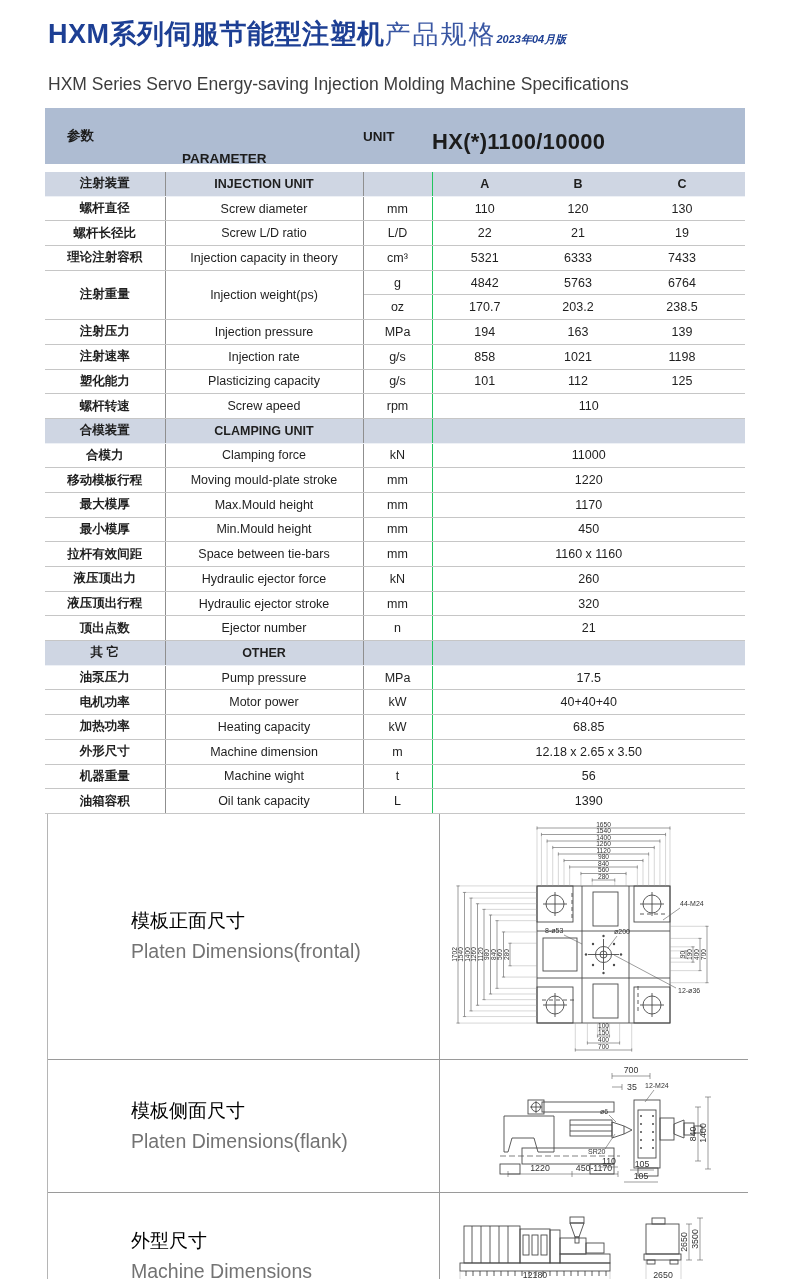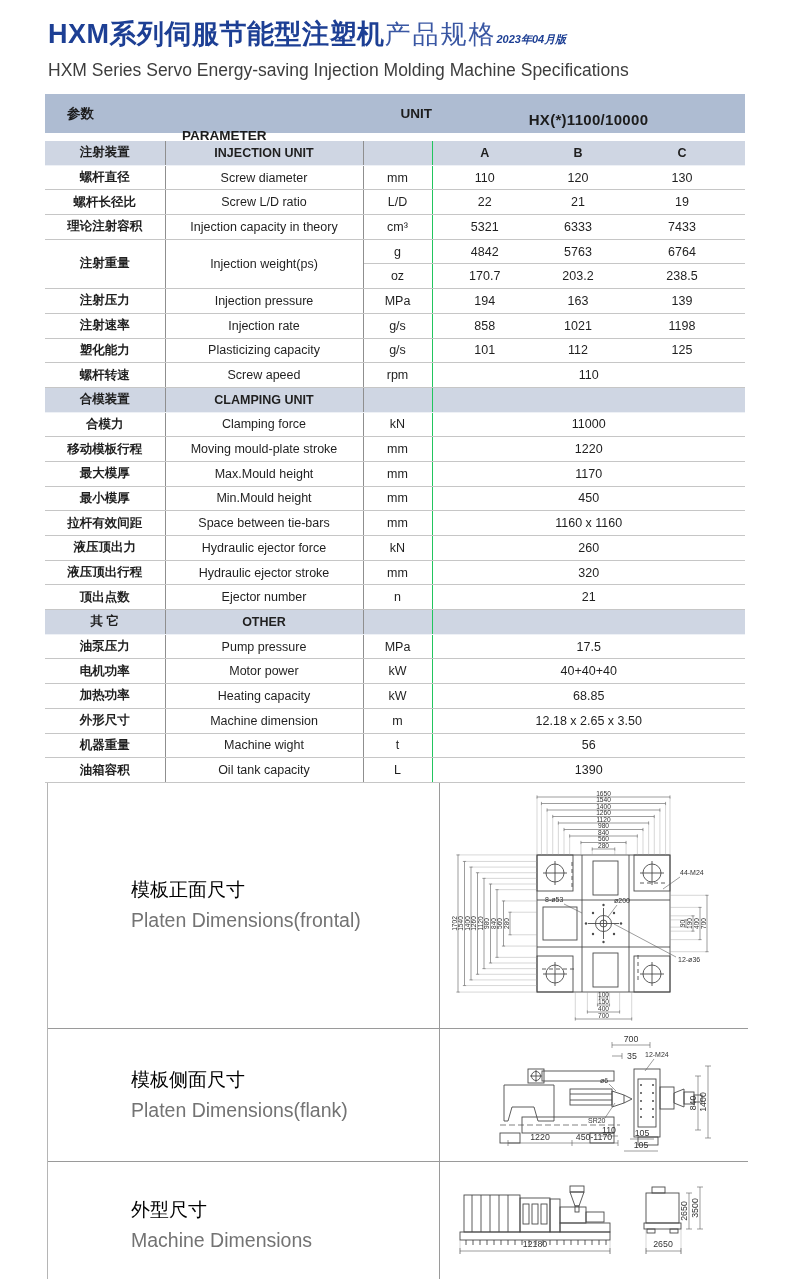--- a/index.html
+++ b/index.html
@@ -4,28 +4,28 @@
 <style>
   html,body{margin:0;padding:0;background:#ffffff;}
   .page{position:relative;width:790px;height:1279px;background:#ffffff;overflow:hidden;
         font-family:"Liberation Sans", sans-serif;color:#222;}
   
   .hdr{padding:16px 0 0 48px;}
   .title-line{line-height:36px;white-space:nowrap;}
   .t-bold{font-size:27px;font-weight:bold;color:#1d3f94;letter-spacing:.5px;}
   .t-light{font-size:26px;font-weight:400;color:#3a57a3;letter-spacing:2px;}
   .t-ver{font-size:11px;font-weight:bold;color:#1d3f94;font-style:italic;}
-  .subtitle{font-size:17.5px;color:#3d3d3d;margin-top:3px;}
+  .subtitle{font-size:17.5px;color:#3d3d3d;margin-top:17px;}
   
   .tbl-wrap{margin:13px 0 0 45px;width:700px;}
-  .thead{display:flex;align-items:center;height:39px;background:#aebcd2;color:#1c1c1c;font-weight:bold;}
+  .thead{display:flex;align-items:center;height:56px;background:#aebcd2;color:#1c1c1c;font-weight:bold;}
   .thead .h1{width:120px;box-sizing:border-box;padding-left:22px;font-size:13.5px;}
   .thead .h2{width:198px;box-sizing:border-box;padding-left:17px;font-size:13.5px;margin-top:44px;}
-  .thead .h3{width:69px;text-align:right;font-size:13.5px;}
-  .thead .h4{flex:1;text-align:center;font-size:15px;letter-spacing:.3px;margin-top:12px;}
+  .thead .h3{width:69px;text-align:left;font-size:13.5px;}
+  .thead .h4{flex:1;font-size:22px;letter-spacing:.3px;margin-top:12px;}
   .gap{height:8px;}
   table.spec{border-collapse:collapse;table-layout:fixed;width:700px;}
   table.spec td{height:23.7px;padding:0;font-size:12.5px;color:#1f1f1f;text-align:center;
                 border-bottom:1px solid #c6c6c6;overflow:hidden;white-space:nowrap;}
   td.c1{text-align:left;padding-left:22px;font-weight:bold;border-right:1px solid #8f8f8f;}
   td.c2{text-align:left;padding-left:17px;border-right:1px solid #8f8f8f;}
   td.c3{border-right:1px solid #22c55e;}
   tr.sec td{background:#cfd6e3;font-weight:bold;border-bottom:1px solid #eef1f6;}
   
   .diagrams{margin-left:47px;width:700px;border-left:1px solid #b5b5b5;}

